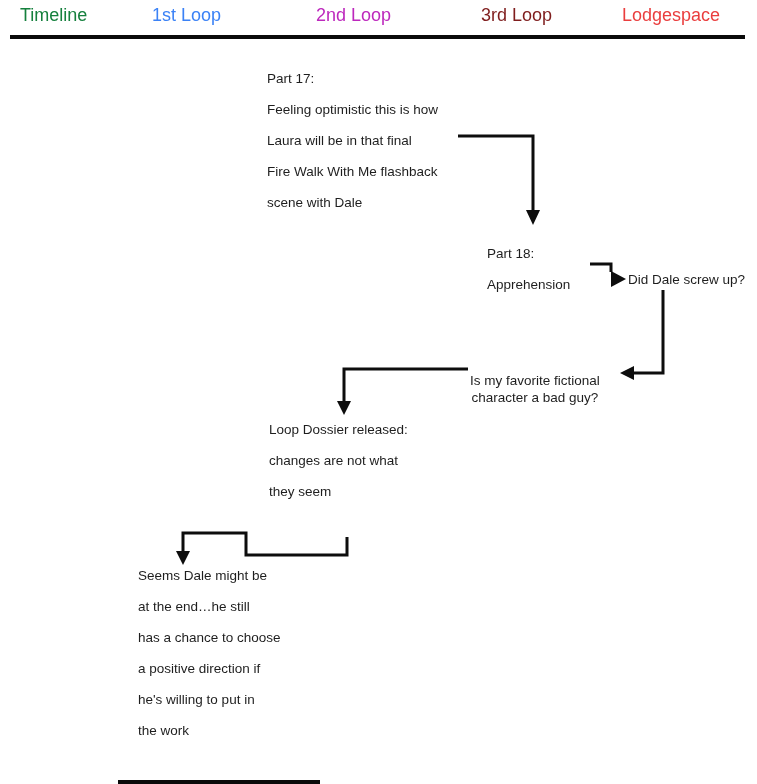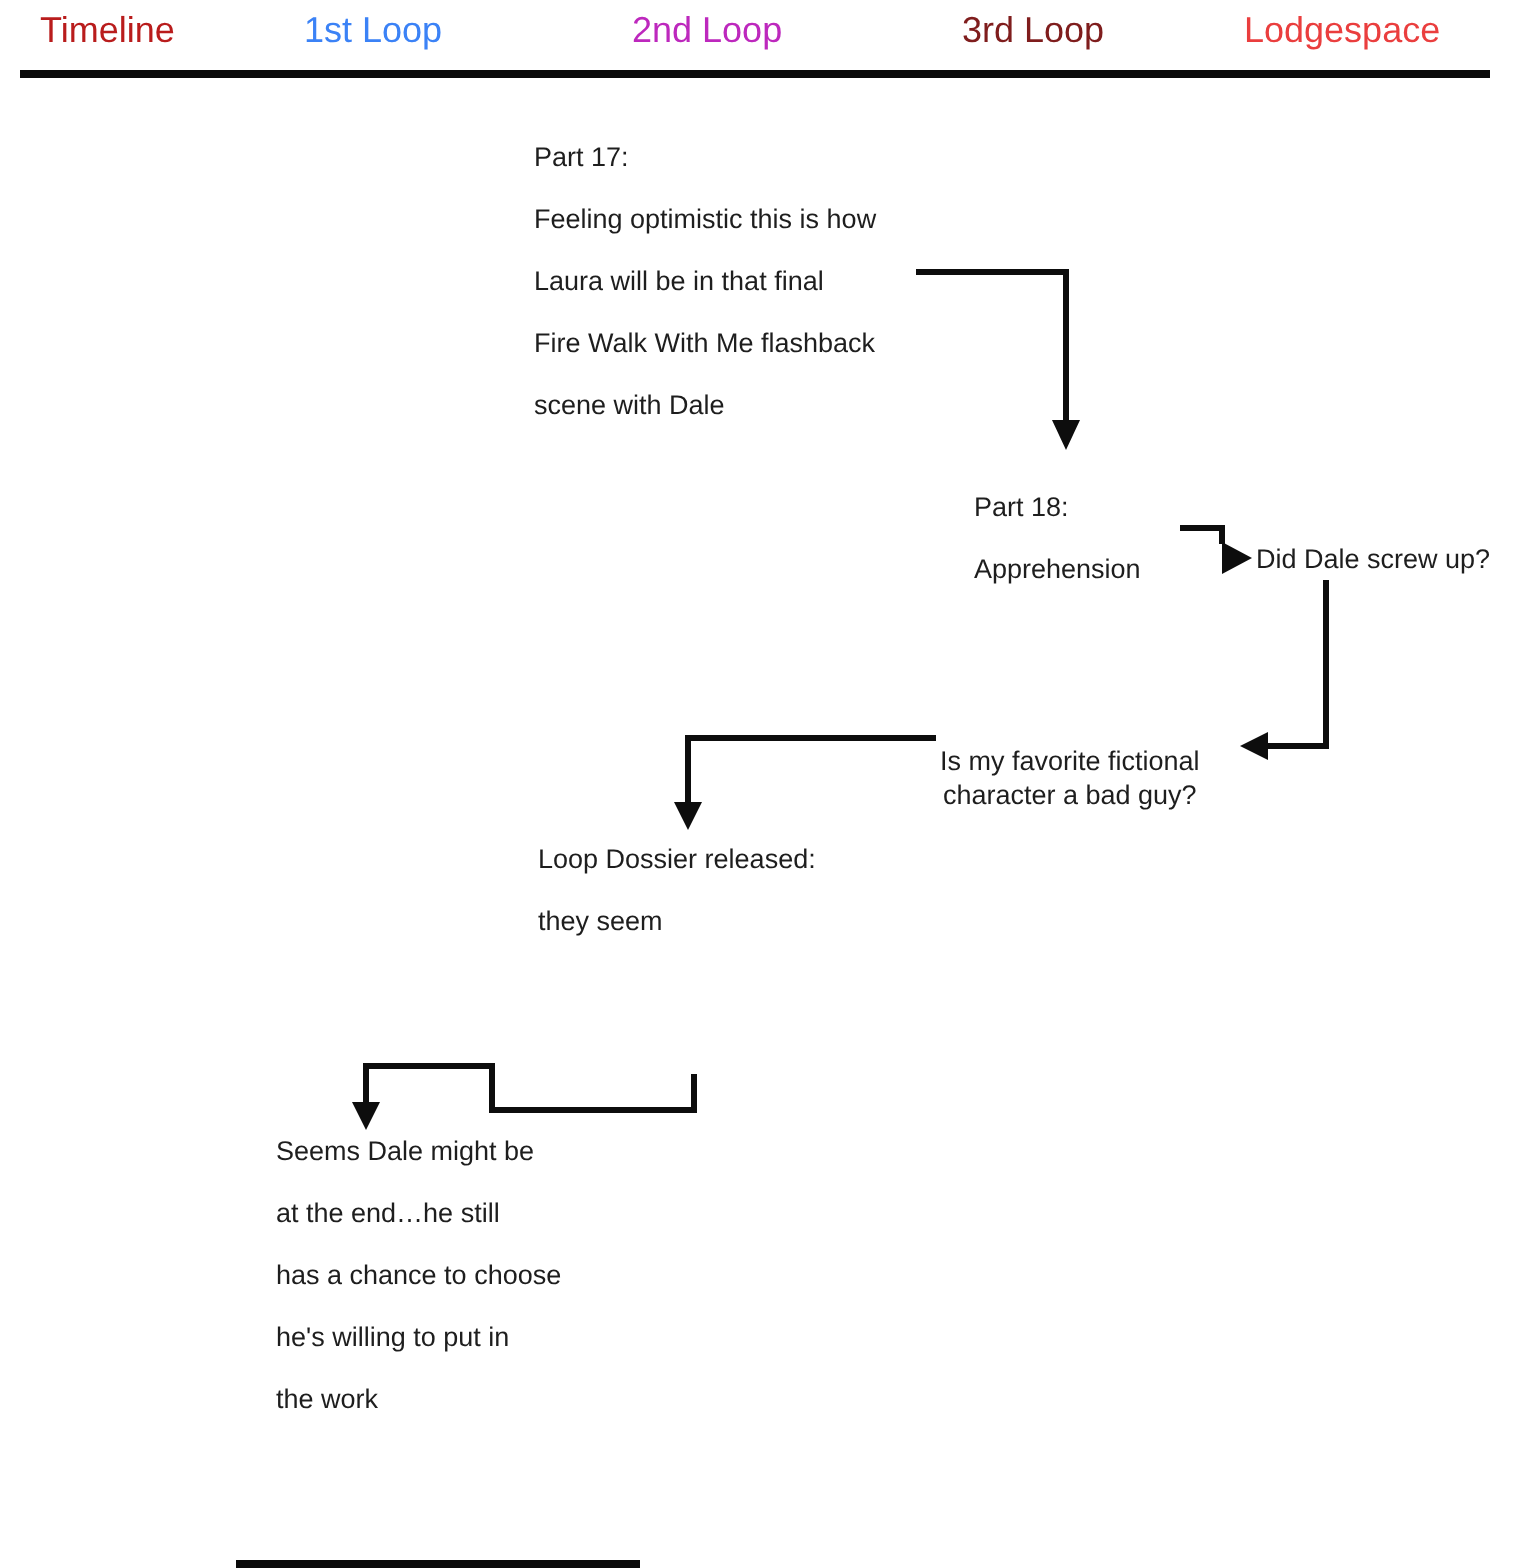--- a/index.html
+++ b/index.html
@@ -34,21 +34,21 @@
     pointer-events:none;
   }
   #arrow-layer path{stroke:#0d0d0d;stroke-width:3;fill:none;}
   #arrow-layer polygon{fill:#0d0d0d;stroke:none;}
 </style>
 </head>
 <body>
 
 <div id="canvas">
 
-  <div class="hdr-label" style="left: 20px; color: #b91c1c;">Timeline</div>
+  <div class="hdr-label" style="left: 20px; color: #15803d;">Timeline</div>
   <div class="hdr-label" style="left: 152px; color: #3b82f6;">1st Loop</div>
   <div class="hdr-label" style="left: 316px; color: rgb(189, 40, 189);">2nd Loop</div>
   <div class="hdr-label" style="left: 481px; color: #7f1d1d;">3rd Loop</div>
   <div class="hdr-label" style="left: 622px; color: rgb(234, 62, 62);">Lodgespace</div>
 
   <div class="rule" style="left:10px;top:35px;width:735px;height:4px;"></div>
 
   <div class="rule" style="left:118px;top:780px;width:202px;height:4px;"></div>
 
   <svg id="arrow-layer" viewBox="0 0 757 784" xmlns="http://www.w3.org/2000/svg">
@@ -91,24 +91,26 @@
     <span class="text-line">Did Dale screw up?</span>
   </div>
 
   <div class="node lh-tight" style="left:470px;top:372px;text-align:center;">
     <span class="text-line">Is my favorite fictional</span>
     <span class="text-line">character a bad guy?</span>
   </div>
 
   <div class="node lh-wide" style="left:269px;top:414px;">
     <span class="text-line">Loop Dossier released:</span>
+    <span class="text-line">changes are not what</span>
     <span class="text-line">they seem</span>
   </div>
 
   <div class="node lh-wide" style="left:138px;top:560px;">
     <span class="text-line">Seems Dale might be</span>
     <span class="text-line">at the end…he still</span>
     <span class="text-line">has a chance to choose</span>
+    <span class="text-line">a positive direction if</span>
     <span class="text-line">he's willing to put in</span>
     <span class="text-line">the work</span>
   </div>
 
 </div>
 
 </body></html>

